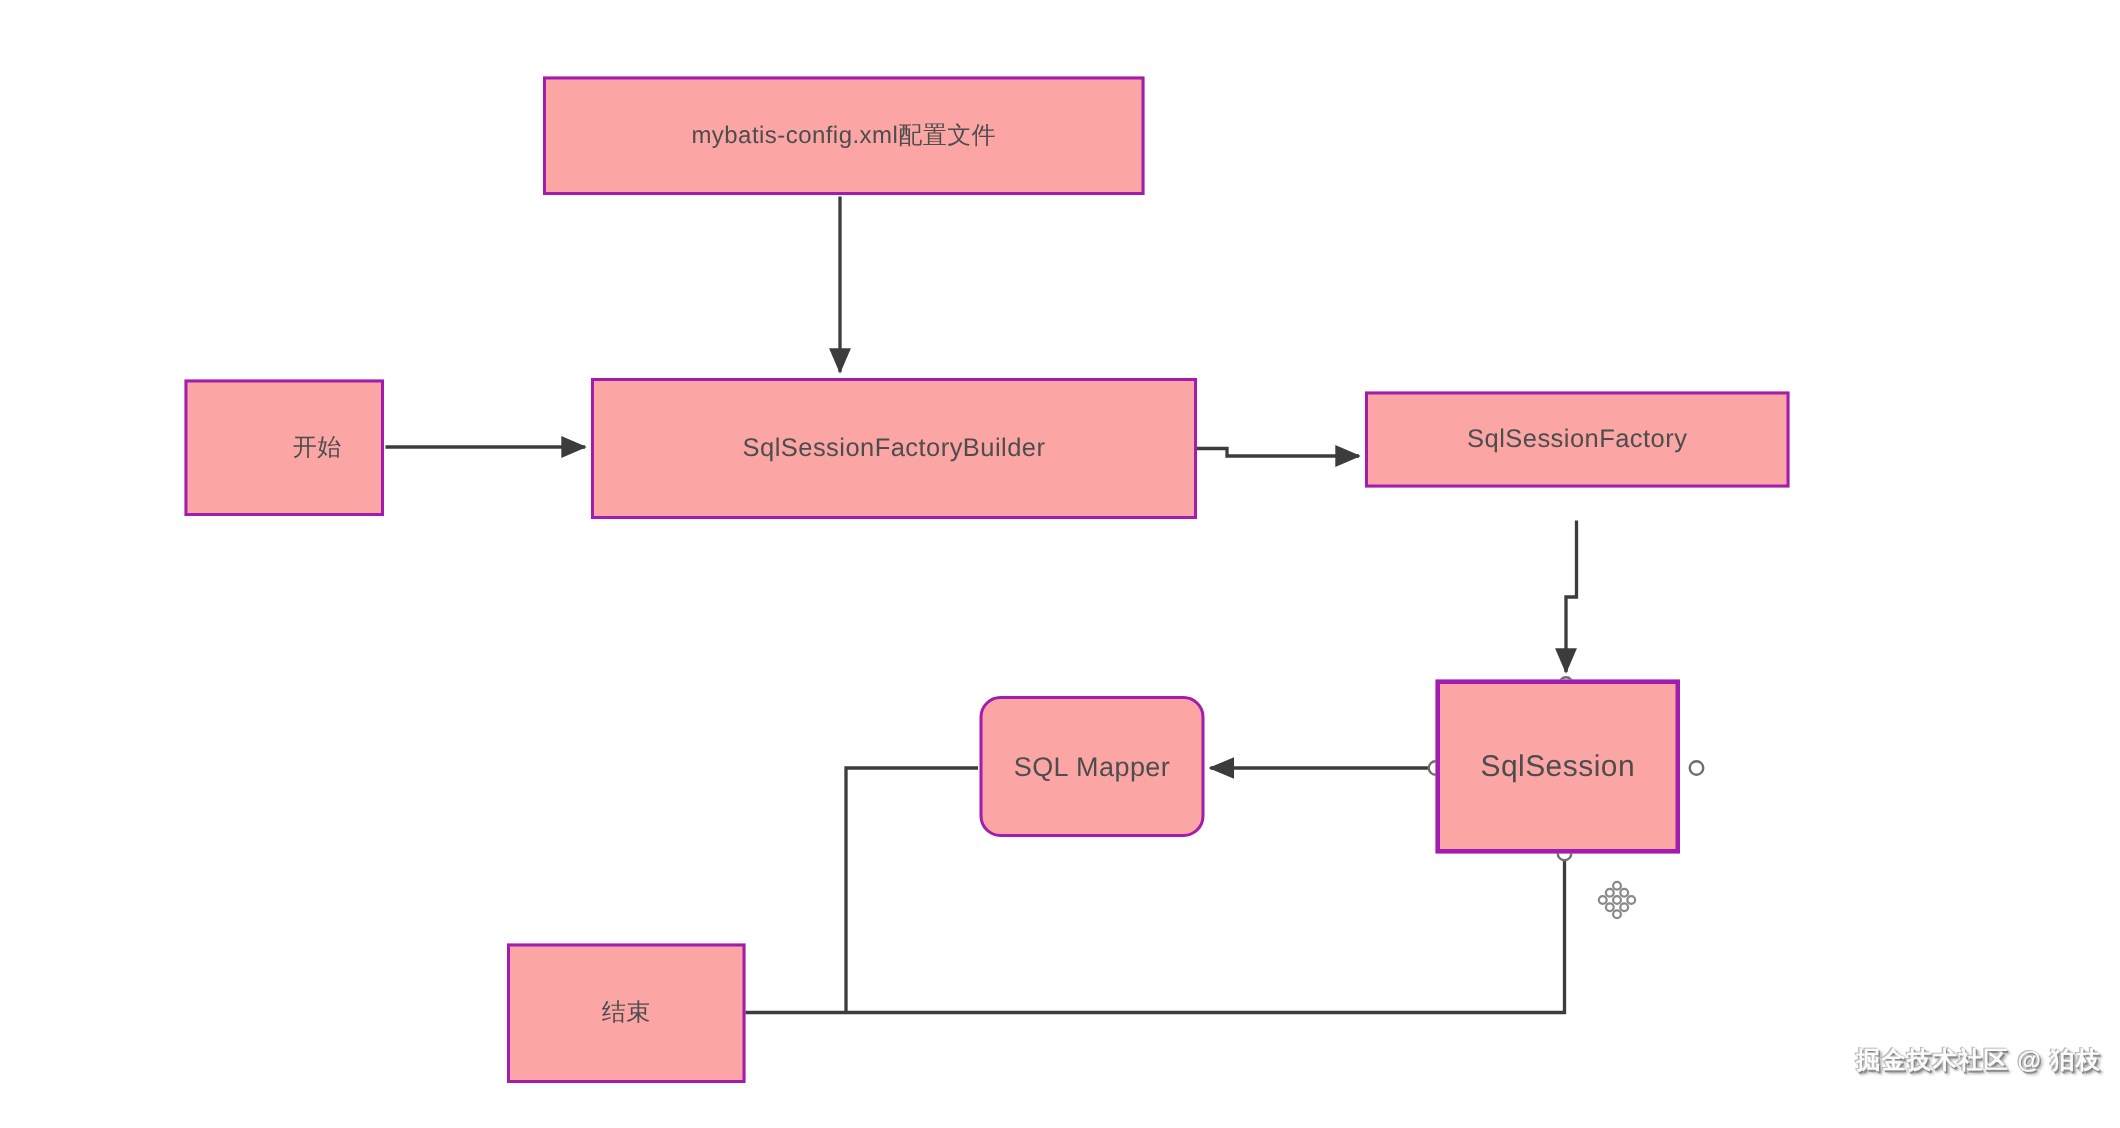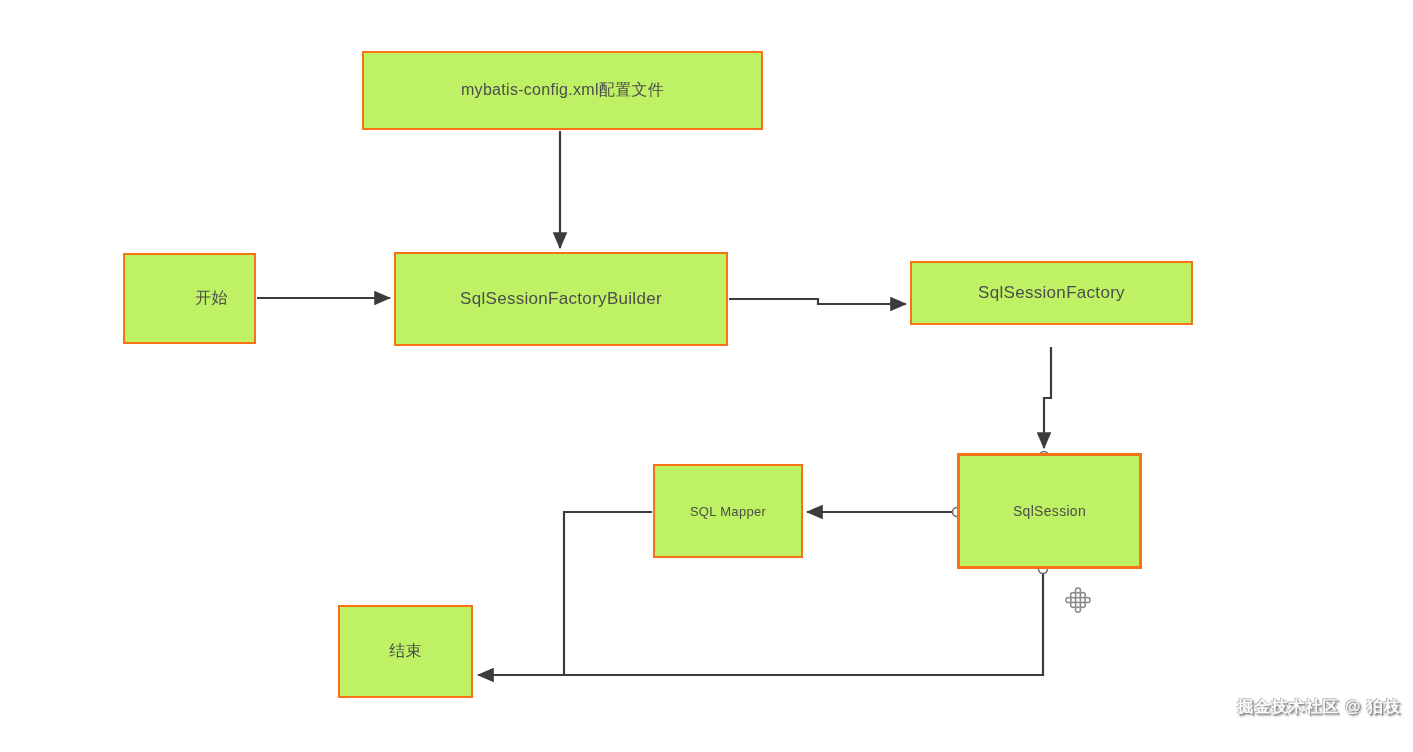--- a/index.html
+++ b/index.html
@@ -17,42 +17,42 @@
   }
   .edge-layer {
     position: absolute;
     left: 0;
     top: 0;
     width: 1413px;
     height: 752px;
   }
   .node {
     position: absolute;
-    background: #bef264;
-    border: 2px solid #f97316;
+    background: #fca5a5;
+    border: 2px solid #a21caf;
     display: flex;
     align-items: center;
     justify-content: center;
     box-sizing: border-box;
     color: #4d4d4d;
     font-size: 16px;
     letter-spacing: 0.3px;
     text-align: center;
     cursor: default;
   }
   .node.selected {
     border-width: 3px;
   }
   .node-config  { left: 362px; top:  51px; width: 401px; height:  79px; }
   .node-start   { left: 123px; top: 253px; width: 133px; height:  91px; padding-left: 44px; }
-  .node-builder { left: 394px; top: 252px; width: 334px; height:  94px; font-size: 17px; }
+  .node-builder { left: 394px; top: 252px; width: 404px; height:  94px; font-size: 17px; }
   .node-factory { left: 910px; top: 261px; width: 283px; height:  64px; font-size: 17px; }
-  .node-session { left: 957px; top: 453px; width: 185px; height: 116px; font-size: 14px; }
-  .node-mapper  { left: 653px; top: 464px; width: 150px; height:  94px; font-size: 13px; }
-  .node-end     { left: 338px; top: 605px; width: 135px; height:  93px; }
+  .node-session { left: 957px; top: 453px; width: 163px; height: 116px; font-size: 20px; }
+  .node-mapper  { left: 653px; top: 464px; width: 150px; height:  94px; font-size: 18px; border-radius: 14px; }
+  .node-end     { left: 338px; top: 629px; width: 159px; height:  93px; }
   .watermark {
     position: absolute;
     right: 12px;
     top: 697px;
     font-size: 16px;
     font-weight: 700;
     letter-spacing: 1px;
     color: #fcfcfc;
     text-shadow:
       -1px -1px 0 #bdbdbd,

